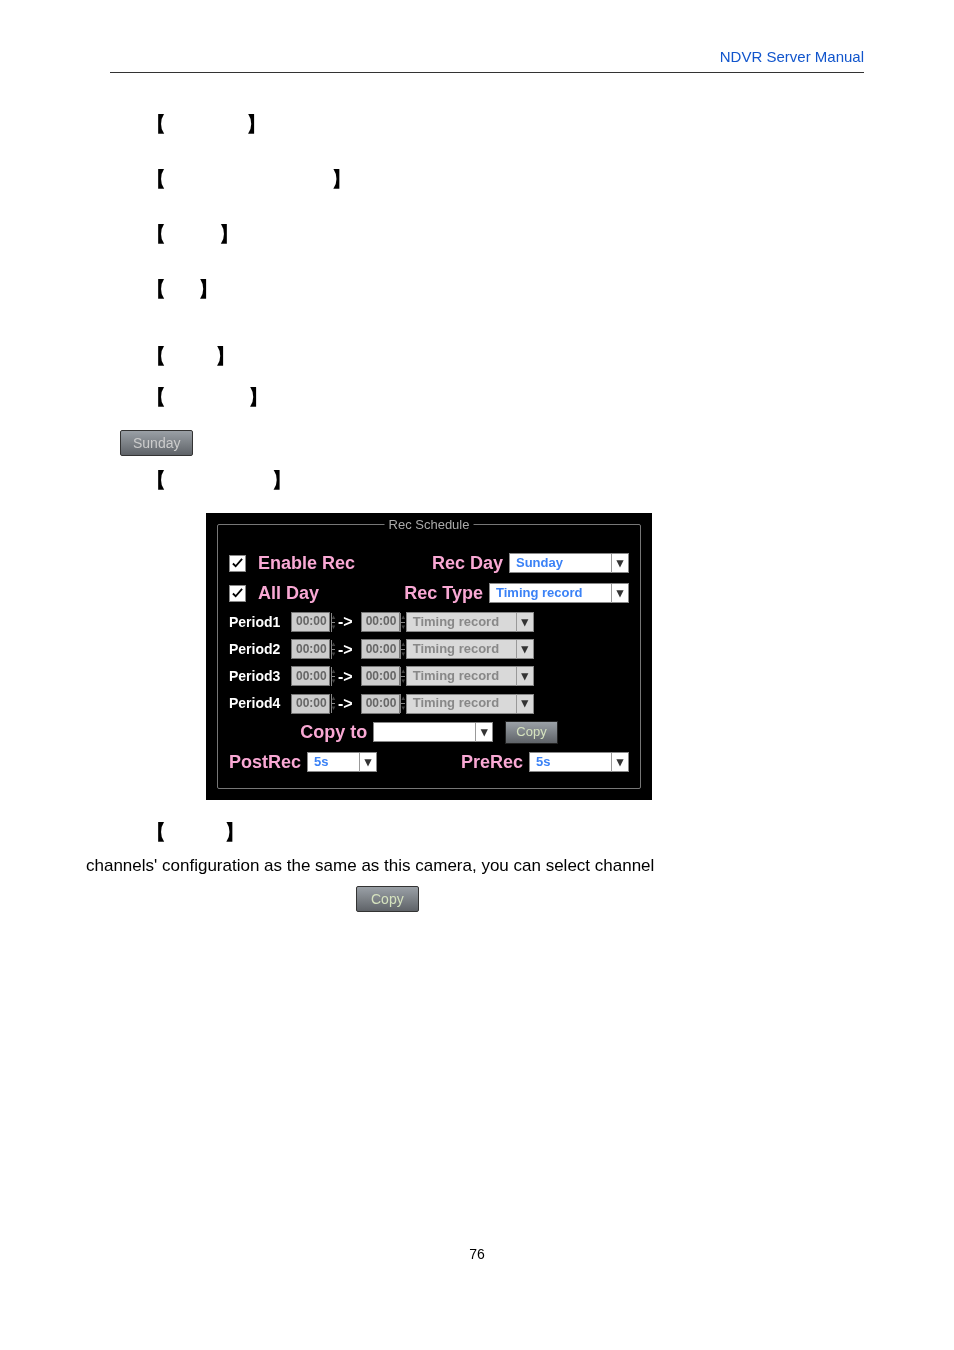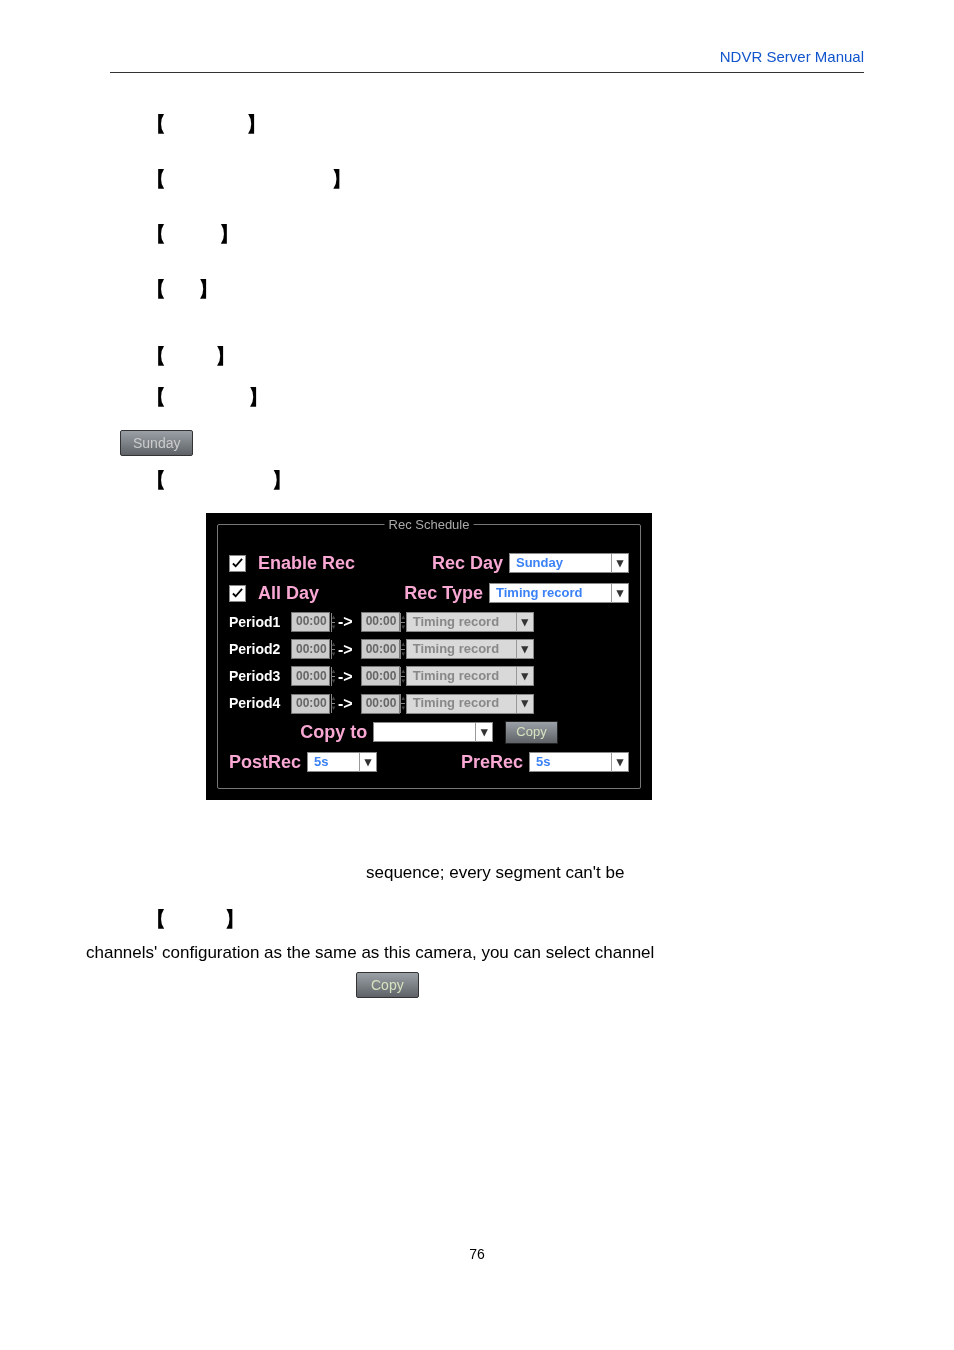--- a/index.html
+++ b/index.html
@@ -208,21 +208,20 @@
  <span class="sel" style="width:100px">
                 <span class="txt">5s</span>
                 <span class="dd">▾</span>
               </span>
 </div>
 
 </div>
 </div>
 </div>
 
-<p class="body-text" style="margin:60px 0 0 280px">sequence; every segment can't be </p>
 
 <p class="line ind1" style="margin-top:18px"><span class="bracket">【</span><span class="hidden">Copy to</span><span class="bracket">】</span></p>
 
 <p class="body-text" style="margin:-12px 0 0 0">channels' configuration as the same as this camera, you can select channel </p>
 
 <p class="line" style="margin:6px 0 0 270px"><span class="btn-img copy">Copy</span></p>
 
 </div>
 
 <div class="footer-pg">76</div>

